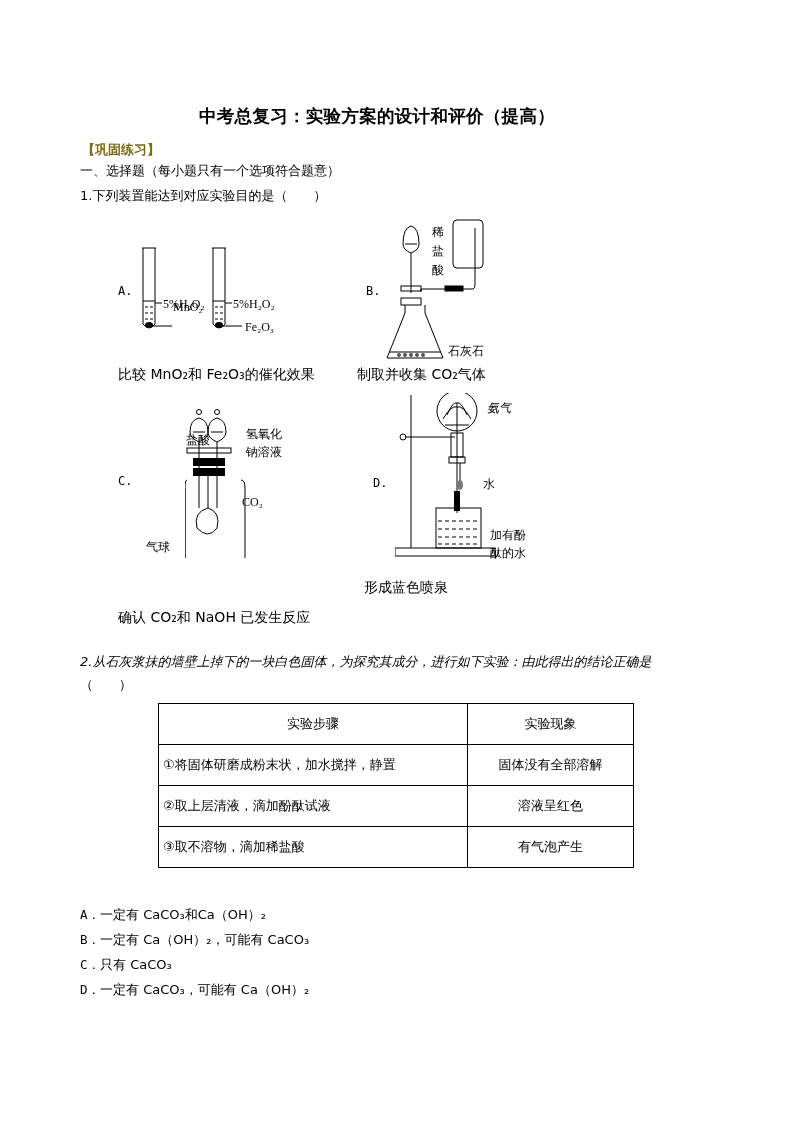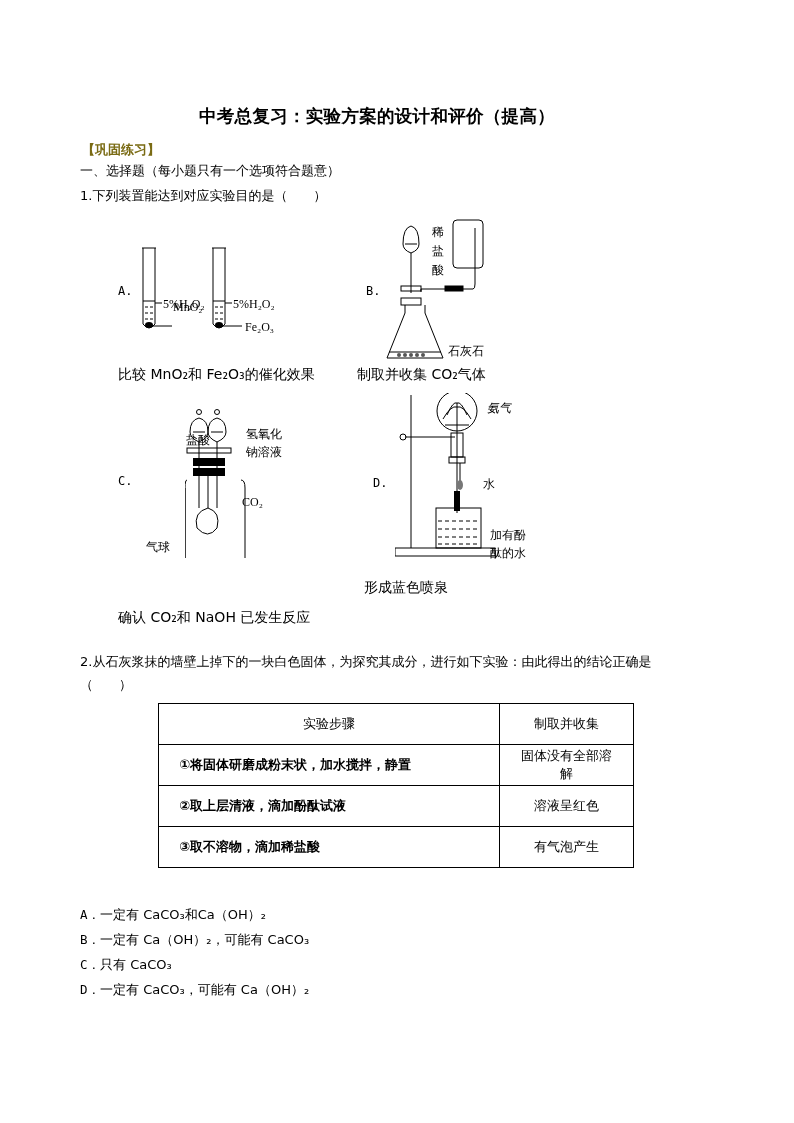--- a/index.html
+++ b/index.html
@@ -7,23 +7,23 @@
          font-family:"DejaVu Sans", sans-serif; color:#000; }
   .abs { position:absolute; white-space:nowrap; }
   .title { left:165px; top:104px; font-size:17.5px; font-weight:bold; font-family:"DejaVu Serif", serif; letter-spacing:0.3px;margin-left:34px; }
   .section-tag { left:82px; top:141px; font-size:13px; font-weight:bold; color:#7a6b14; }
   .line { font-size:13px; }
   .mono { font-family:"DejaVu Sans Mono", monospace; font-size:12px; }
   .serif { font-family:"Liberation Serif", serif; }
   .lbl { font-size:12px; }
   .cap { font-size:14px; }
   table.exp { position:absolute; left:158px; top:703px; width:476px; border-collapse:collapse; font-size:13px; }
-  table.exp td { border:1px solid #000; height:40px; padding:0 20px; }
+  table.exp td { border:1px solid #000; height:40px; padding:0 4px; }
   table.exp td.c { text-align:center; }
-  table.exp td.l { text-align:left;font-weight:bold; }
+  table.exp td.l { text-align:left; }
   .opt { left:80px; font-size:12.5px; font-family:"DejaVu Sans Mono", monospace; }
   .opt .cn { font-family:"DejaVu Sans", sans-serif; font-size:13px; }
 </style>
 </head>
 <body>
 
 <div class="abs title">中考总复习：实验方案的设计和评价（提高）</div>
 <div class="abs section-tag">【巩固练习】</div>
 <div class="abs line" style="left:80px;top:162px;">一、选择题（每小题只有一个选项符合题意）</div>
 <div class="abs line" style="left:80px;top:187px;text-align:right;">1.下列装置能达到对应实验目的是（　　）</div>
@@ -149,28 +149,28 @@
     <ellipse cx="65" cy="92" rx="3" ry="5" fill="#777"></ellipse>
     <rect x="59" y="98" width="6" height="20" fill="#000"></rect>
   </svg>
   <div class="abs lbl" style="left:487px;top:400px;font-style:italic;">氨气</div>
   <div class="abs lbl" style="left:483px;top:476px;">水</div>
   <div class="abs lbl" style="left:490px;top:527px;">加有酚</div>
   <div class="abs lbl" style="left:490px;top:545px;">酞的水</div>
   <div class="abs cap" style="left:364px;top:579px;">形成蓝色喷泉</div>
 </div>
 
-<div class="abs line" style="left:80px;top:653px;">2.从石灰浆抹的墙壁上掉下的一块白色固体，为探究其成分，进行如下实验：由此得出的结论正确是</div>
+<div class="abs line" style="left:80px;top:653px;font-style:italic;">2.从石灰浆抹的墙壁上掉下的一块白色固体，为探究其成分，进行如下实验：由此得出的结论正确是</div>
 <div class="abs line" style="left:80px;top:676px;">（　　）</div>
 
 <table class="exp">
   <tbody>
       <tr>
     <td class="c" style="width:300px;">实验步骤</td>
-    <td class="c">制取并收集</td>
+    <td class="c">实验现象</td>
   </tr>
   <tr>
     <td class="l">①将固体研磨成粉末状，加水搅拌，静置</td>
     <td class="c">固体没有全部溶解</td>
   </tr>
   <tr>
     <td class="l">②取上层清液，滴加酚酞试液</td>
     <td class="c">溶液呈红色</td>
   </tr>
   <tr>

